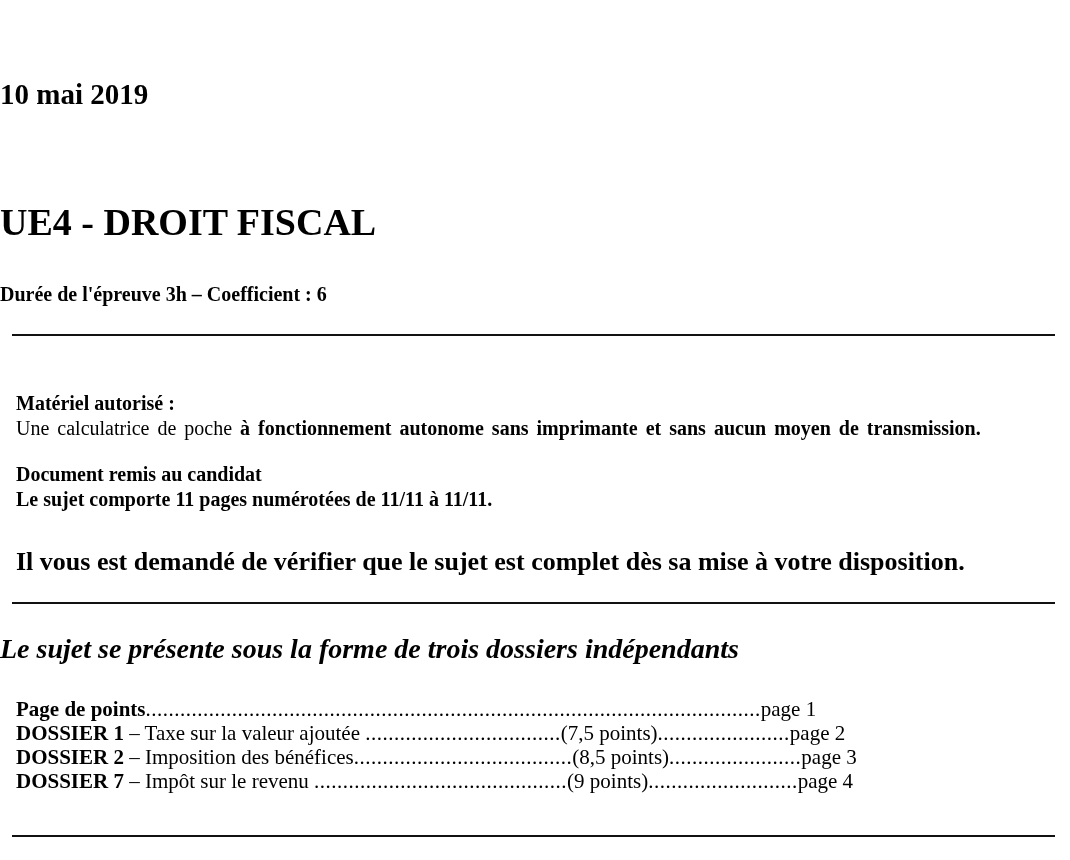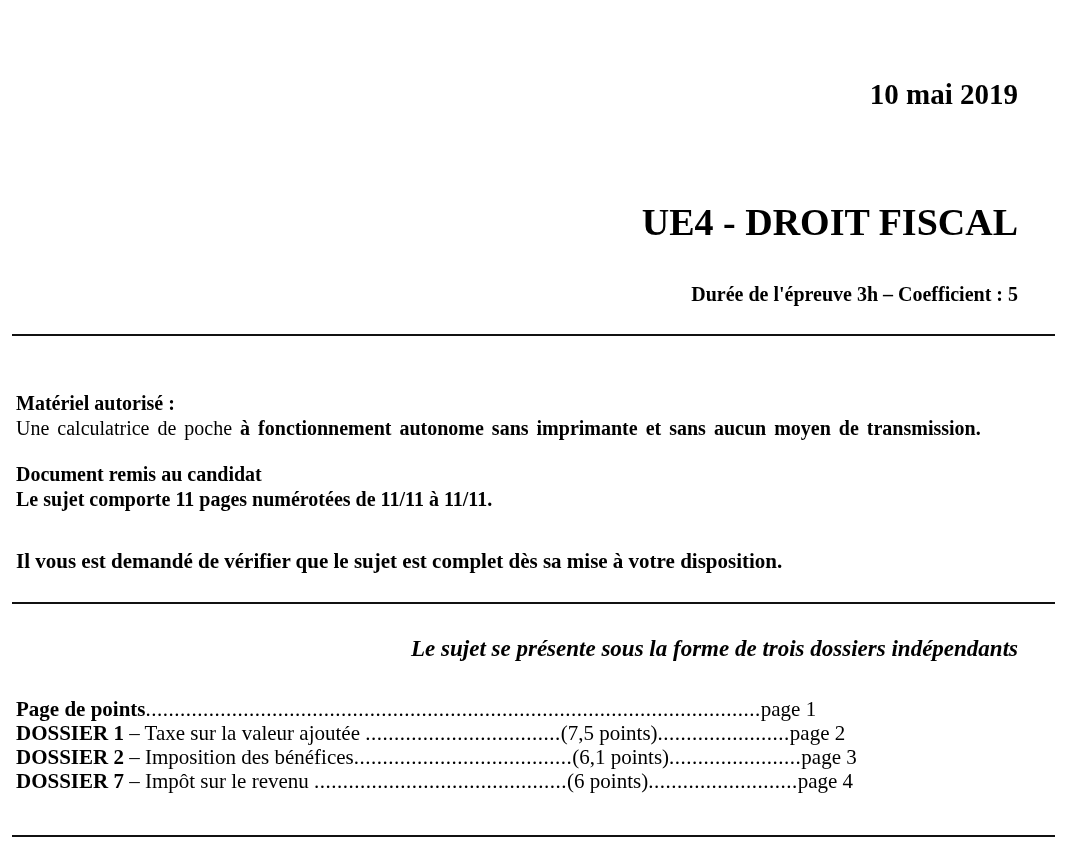--- a/index.html
+++ b/index.html
@@ -12,21 +12,21 @@
       height: 860px;
       position: relative;
       overflow: hidden;
       font-family: "Liberation Serif", "DejaVu Serif", serif;
       color: #000000;
     }
     .center-line {
       position: absolute;
       left: 0;
       width: 1018px;
-      text-align: right;
+      text-align: left;
       white-space: nowrap;
     }
     .date {
       top: 76px;
       font-size: 29px;
       font-weight: bold;
       line-height: 36px;
     }
     .title {
       top: 203px;
@@ -59,21 +59,21 @@
       display: block;
     }
     .justify {
       text-align: justify;
       text-align-last: left;
       word-spacing: 3px;
     }
     .bold { font-weight: bold; }
     .italic-center {
       top: 636px;
-      font-size: 23px;
+      font-size: 28px;
       font-style: italic;
       font-weight: bold;
       line-height: 26px;
     }
     .toc {
       position: absolute;
       left: 16px;
       width: 1000px;
       font-size: 21px;
       line-height: 24px;
@@ -86,48 +86,48 @@
     .toc-row .lbl-bold { font-weight: bold; }
     .toc-row .leader {
       letter-spacing: 0.5px;
     }
   </style>
 </head>
 <body>
 
 <div class="center-line date">10 mai 2019</div>
 <div class="center-line title">UE4 - DROIT FISCAL</div>
-<div class="center-line duration">Durée de l'épreuve 3h – Coefficient : 5</div>
+<div class="center-line duration">Durée de l'épreuve 3h – Coefficient : 6</div>
 
 <div class="rule" style="top:334px;"></div>
 
 <div class="section" style="top:353px;margin-top:38px;">
   <span class="section-heading">Matériel autorisé :</span>
   <div class="justify"><span>Une calculatrice de poche </span><span class="bold">à fonctionnement autonome sans imprimante et sans aucun moyen de transmission.</span></div>
 </div>
 
 <div class="section" style="top:462px;">
   <span class="section-heading">Document remis au candidat</span>
   <span style="display:block;font-weight:bold;">Le sujet comporte 11 pages numérotées de 11/11 à 11/11.</span>
 </div>
 
-<div class="section bold" style="top:549px; font-size:21px;">Il vous est demandé de vérifier que le sujet est complet dès sa mise à votre disposition.</div>
+<div class="section bold" style="top:549px; font-size:26px;">Il vous est demandé de vérifier que le sujet est complet dès sa mise à votre disposition.</div>
 
 <div class="rule" style="top:602px;"></div>
 
 <div class="center-line italic-center">Le sujet se présente sous la forme de trois dossiers indépendants</div>
 
 <div class="toc" style="top:697px;">
   <div class="toc-row">
     <span class="lbl-bold">Page de points</span><span></span><span class="leader">...........................................................................................................</span><span></span><span class="leader"></span><span>page 1</span>
   </div>
   <div class="toc-row">
     <span class="lbl-bold">DOSSIER 1</span><span> – Taxe sur la valeur ajoutée </span><span class="leader">..................................</span><span>(7,5 points)</span><span class="leader">.......................</span><span>page 2</span>
   </div>
   <div class="toc-row">
-    <span class="lbl-bold">DOSSIER 2</span><span> – Imposition des bénéfices</span><span class="leader">......................................</span><span>(6,1 points)</span><span class="leader">.......................</span><span>page 3</span>
+    <span class="lbl-bold">DOSSIER 2</span><span> – Imposition des bénéfices</span><span class="leader">......................................</span><span>(8,5 points)</span><span class="leader">.......................</span><span>page 3</span>
   </div>
   <div class="toc-row">
-    <span class="lbl-bold">DOSSIER 7</span><span> – Impôt sur le revenu </span><span class="leader">............................................</span><span>(6 points)</span><span class="leader">..........................</span><span>page 4</span>
+    <span class="lbl-bold">DOSSIER 7</span><span> – Impôt sur le revenu </span><span class="leader">............................................</span><span>(9 points)</span><span class="leader">..........................</span><span>page 4</span>
   </div>
 </div>
 
 <div class="rule" style="top:835px;"></div>
 
 </body></html>

